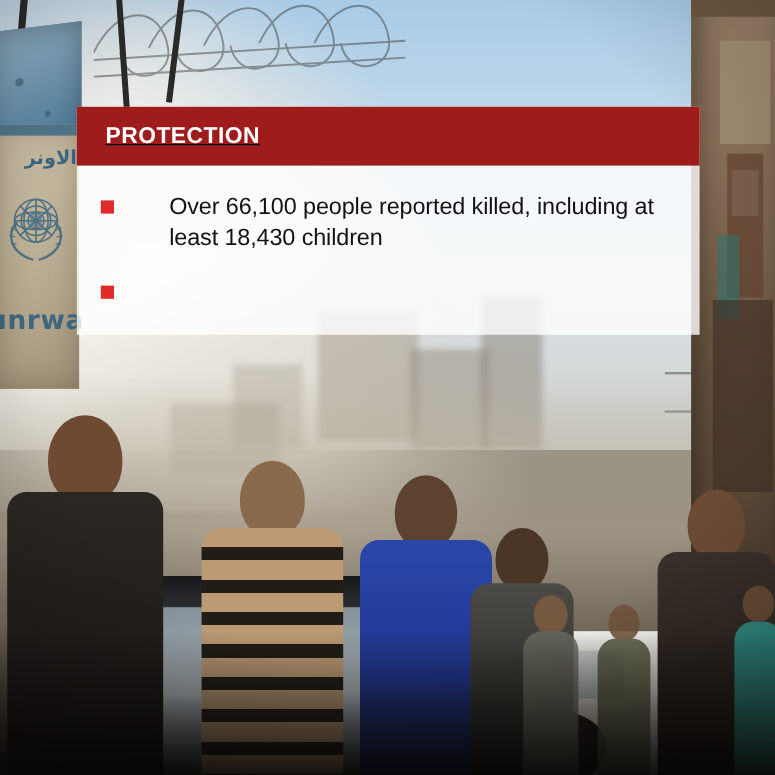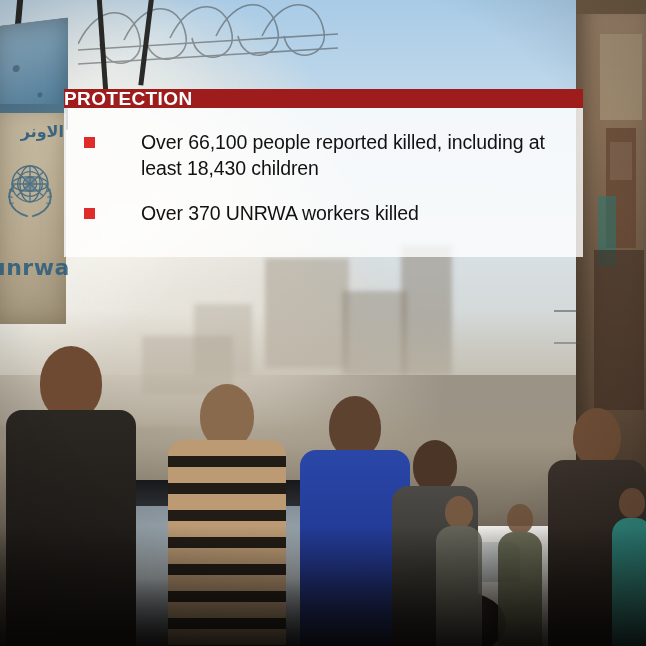--- a/index.html
+++ b/index.html
@@ -228,24 +228,26 @@
   }
 
   
   .panel {
     position: absolute;
     left: 64px; top: 89px;
     width: 519px;
     background: rgba(255,255,255,.80);
   }
   .panel-header {
-    height: 19px;
+    height: 49px;
     background: #9e1c1c;
     display: flex;
     align-items: center;
+    padding-left: 24px;
+    text-decoration: underline;
   }
   .panel-title {
     color: #ffffff;
     font-size: 19px;
     font-weight: 700;
     letter-spacing: .4px;
   }
   .panel-body {
     padding: 22px 16px 30px 20px;
   }
@@ -420,20 +422,19 @@
         <li class="bullet-item">
           <span class="bullet-marker"></span>
           <span class="bullet-text">Over 66,100 people reported killed, including at least 18,430 children</span>
         </li>
 
 
 
 
         <li class="bullet-item">
           <span class="bullet-marker"></span>
-          <span class="bullet-text">Over 370 UNRWA workers killed</span>
         </li>
 
       </ul>
     </div>
   </div>
 
 </div>
 
 </body></html>

